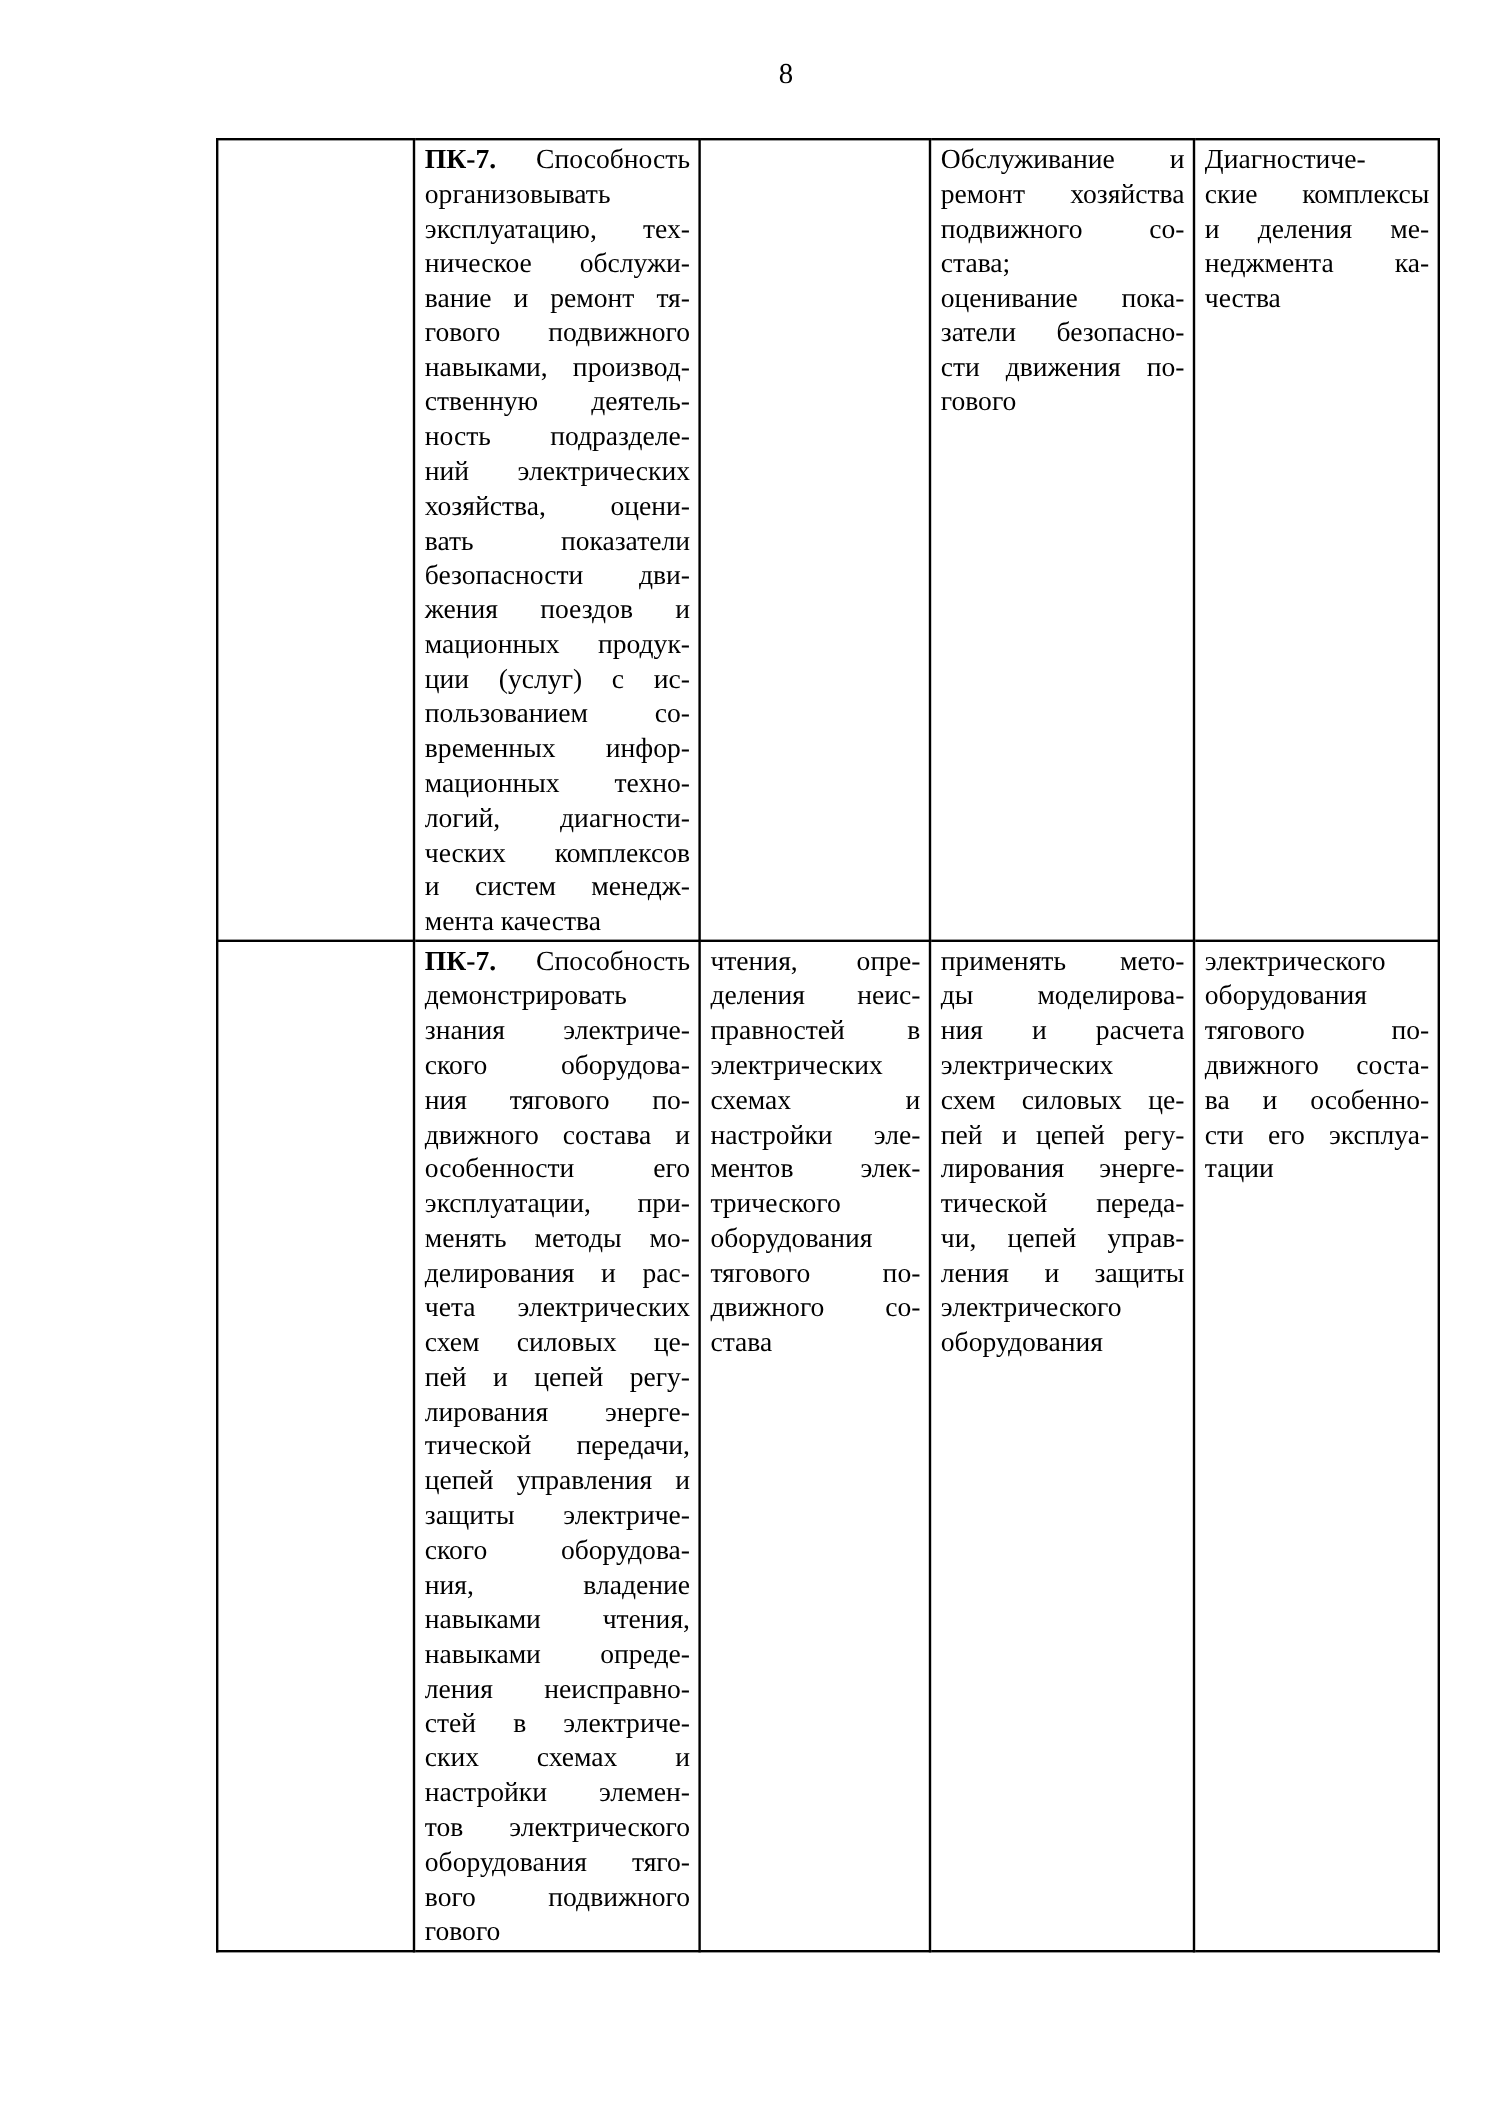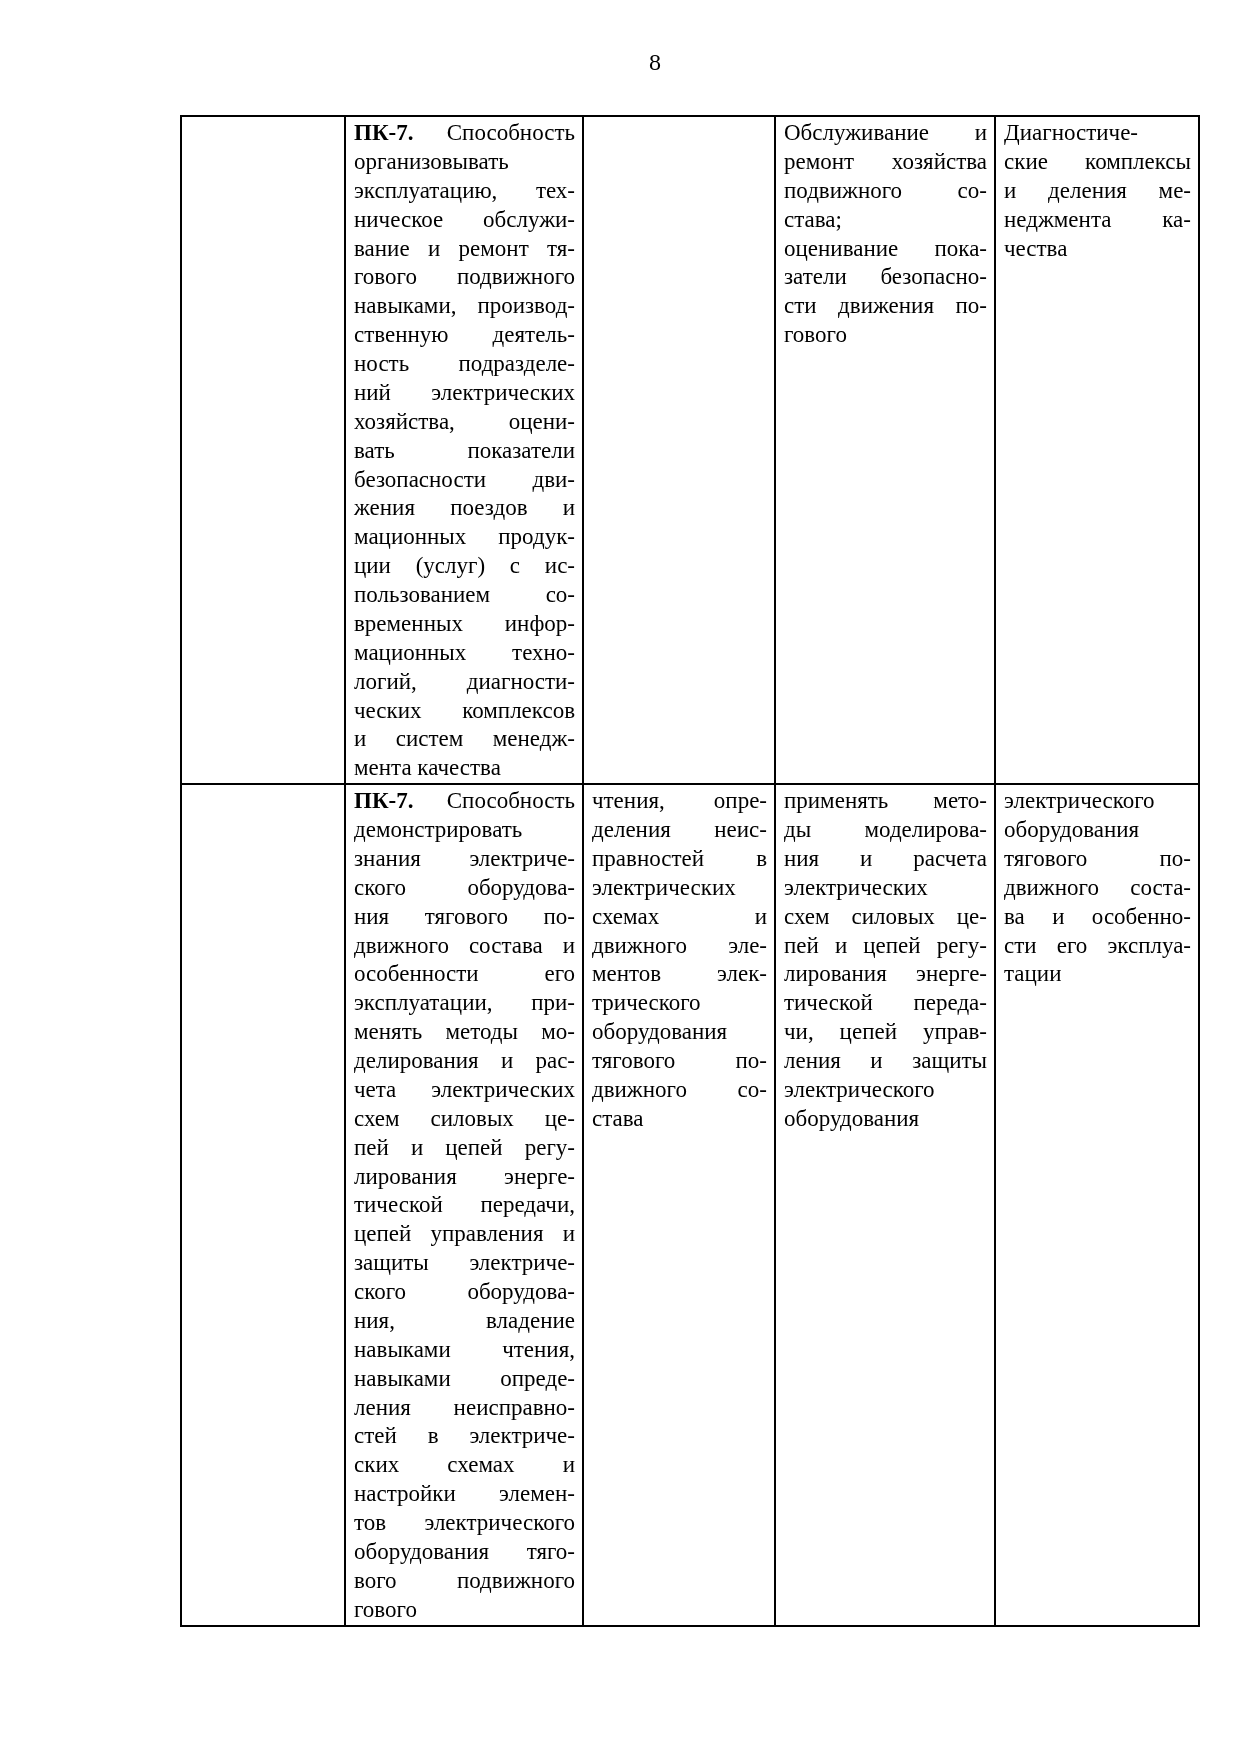--- a/index.html
+++ b/index.html
@@ -136,21 +136,21 @@
           <div class="cell-line">оборудования тяго-</div>
           <div class="cell-line">вого подвижного</div>
           <div class="cell-line">гового</div>
         </td>
       <td>
           <div class="cell-line">чтения, опре-</div>
           <div class="cell-line">деления неис-</div>
           <div class="cell-line">правностей в</div>
           <div class="cell-line">электрических</div>
           <div class="cell-line">схемах и</div>
-          <div class="cell-line">движного эле-</div>
+          <div class="cell-line">настройки эле-</div>
           <div class="cell-line">ментов элек-</div>
           <div class="cell-line">трического</div>
           <div class="cell-line">оборудования</div>
           <div class="cell-line">тягового по-</div>
           <div class="cell-line">движного со-</div>
           <div class="cell-line">става</div>
         </td>
       <td>
           <div class="cell-line">применять мето-</div>
           <div class="cell-line">ды моделирова-</div>

